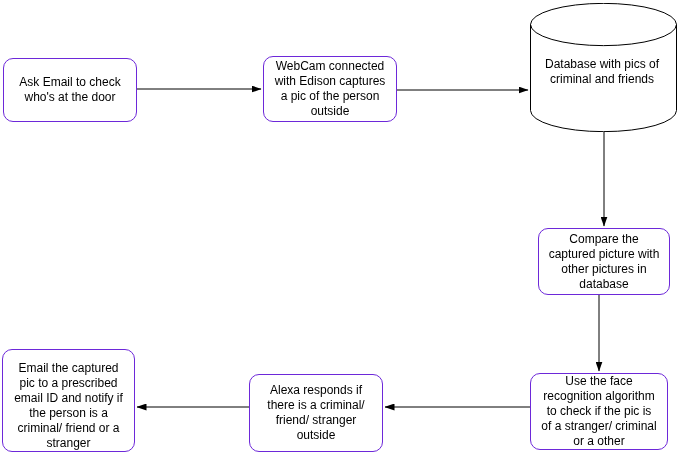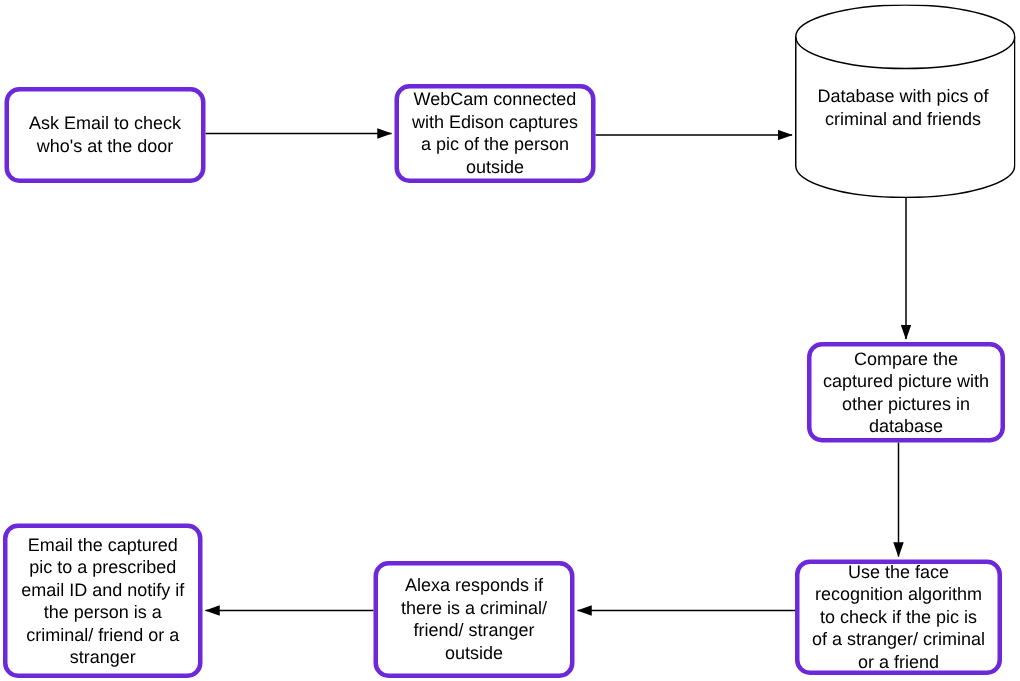--- a/index.html
+++ b/index.html
@@ -20,39 +20,39 @@
     position: absolute;
     left: 0;
     top: 0;
     width: 680px;
     height: 454px;
   }
   .node {
     position: absolute;
     box-sizing: border-box;
     background: #ffffff;
-    border: 3px solid #6d28d9;
+    border: 1px solid #6d28d9;
     border-radius: 10px;
     display: flex;
     align-items: center;
     justify-content: center;
     text-align: center;
     font-size: 12px;
     line-height: 15px;
   }
   .node-label {
     white-space: pre-line;
     padding: 0 2px;
   }
   #node-ask-alexa        { left: 3px;   top: 58px;  width: 134px; height: 64px; }
   #node-webcam           { left: 263px; top: 56px;  width: 134px; height: 66px; }
   #node-compare          { left: 538px; top: 228px; width: 132px; height: 67px; }
   #node-face-recognition { left: 530px; top: 373px; width: 138px; height: 77px; }
   #node-alexa-responds   { left: 249px; top: 374px; width: 134px; height: 78px; }
-  #node-email            { left: 2px;   top: 349px; width: 133px; height: 103px; }
+  #node-email            { left: 2px;   top: 349px; width: 133px; height: 103px; align-items: flex-end; }
   #node-database {
     left: 530px; top: 3px; width: 144px; height: 129px;
     border: none; border-radius: 0; background: transparent;
   }
   #node-database .cylinder-shape {
     position: absolute;
     left: 0; top: 0;
   }
   #node-database .node-label {
     position: relative;
@@ -104,21 +104,21 @@
 captured picture with
 other pictures in
 database</div>
   </div>
 
   <div class="node" id="node-face-recognition">
     <div class="node-label">Use the face
 recognition algorithm
 to check if the pic is
 of a stranger/ criminal
-or a friend</div>
+or a other</div>
   </div>
 
   <div class="node" id="node-alexa-responds">
     <div class="node-label">Alexa responds if
 there is a criminal/
 friend/ stranger
 outside</div>
   </div>
 
   <div class="node" id="node-email">

